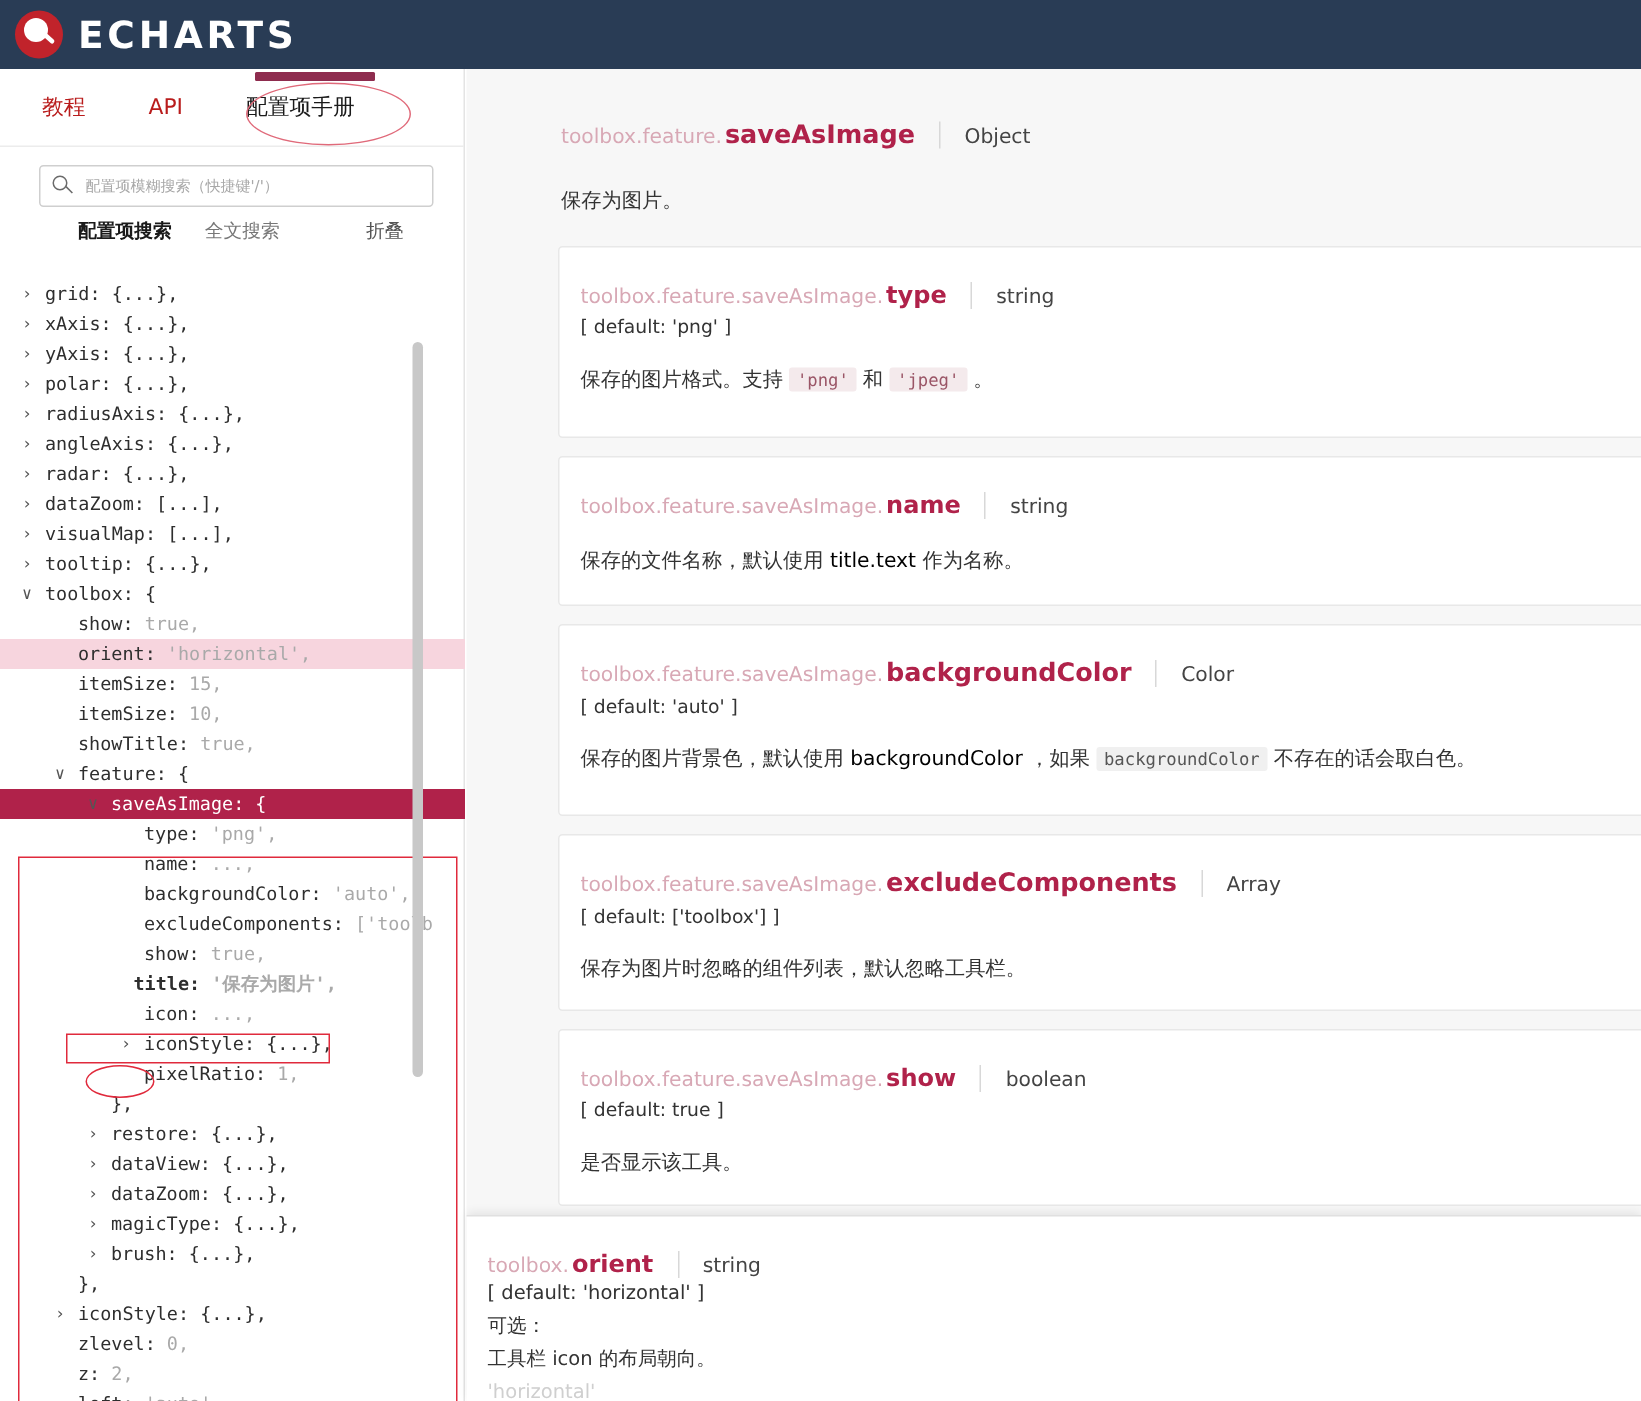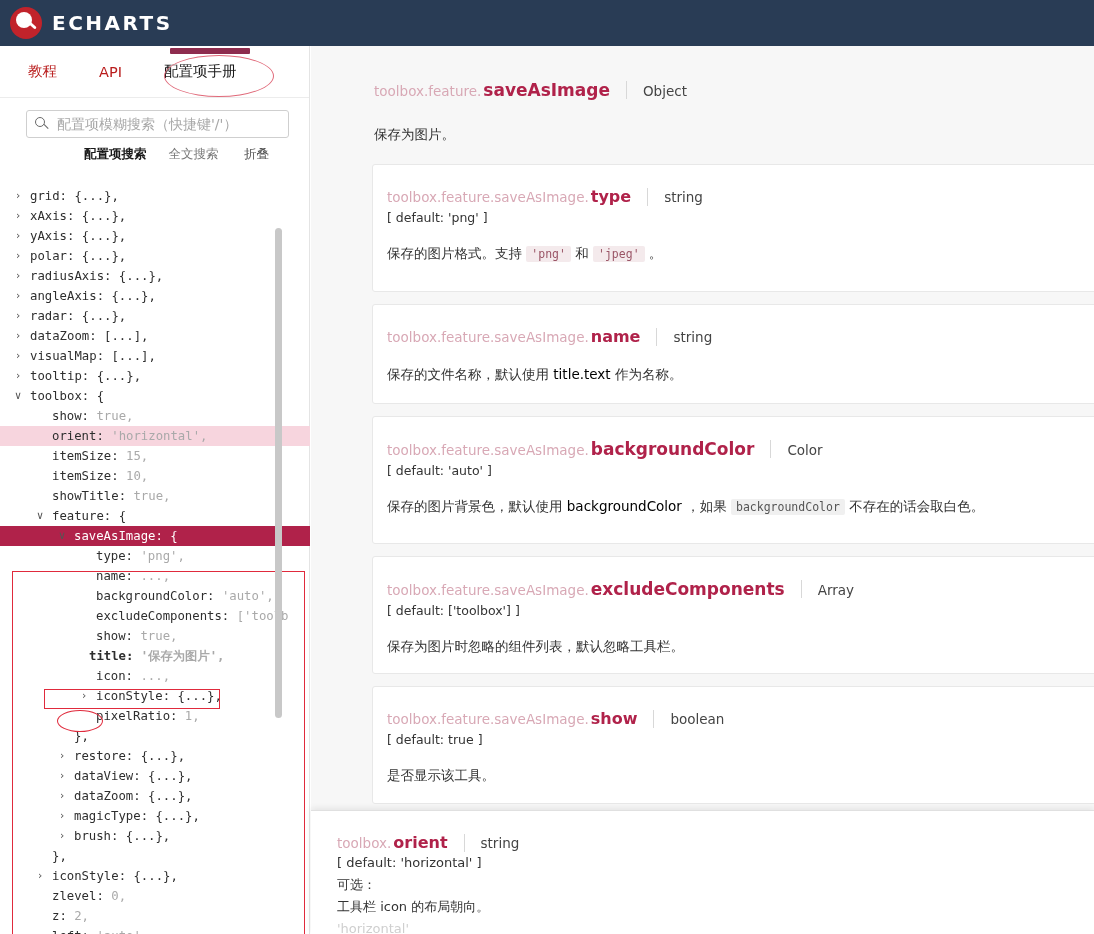--- a/index.html
+++ b/index.html
@@ -25,21 +25,21 @@
   }
   .logo-mark .glass {
     position: absolute; left: 6px; top: 5px; width: 16px; height: 16px;
     border-radius: 50%; background: #ffffff;
   }
   .logo-mark .handle {
     position: absolute; left: 18px; top: 17px; width: 9px; height: 3px;
     background: #ffffff; transform: rotate(42deg); border-radius: 2px;
   }
   .logo-text {
-    color: #ffffff; font-size: 20px; letter-spacing: 2.5px;
+    color: #ffffff; font-size: 25px; letter-spacing: 2.5px;
     font-weight: 700; margin-left: 10px;
     font-family: "DejaVu Sans", sans-serif;
   }
 
   
   .leftpanel {
     position: absolute; left: 0; top: 46px; width: 310px; height: 888px;
     background: #ffffff; border-right: 1px solid #e4e4e4;
   }
   .tabs {
@@ -73,31 +73,31 @@
   }
   .searchbox .sicon .c {
     position: absolute; left: 0; top: 0; width: 10px; height: 10px;
     border: 1.4px solid #6a6a6a; border-radius: 50%;
   }
   .searchbox .sicon .h {
     position: absolute; left: 8px; top: 9px; width: 6px; height: 1.4px;
     background: #6a6a6a; transform: rotate(45deg);
   }
   .searchbox input {
-    border: 0; outline: 0; flex: 1; font-size: 14px; color: #333;
+    border: 0; outline: 0; flex: 1; font-size: 10px; color: #333;
     font-family: "DejaVu Sans", sans-serif; background: transparent;
   }
   .searchbox input::placeholder { color: #a8a8a8; }
 
   .subtabs {
     display: flex; align-items: center; padding: 8px 20px 0 26px;
     font-size: 12.5px; font-family: "DejaVu Sans", sans-serif;
   }
   .subtab { color: #555; cursor: pointer; }
-  .subtab.active { color: #1a1a1a; font-weight: 700; margin-left: 32px; }
+  .subtab.active { color: #1a1a1a; font-weight: 700; }
   .subtab.s2 { margin-left: 22px; color: #777; }
   .subtab.s3 { margin-left: auto; color: #555; }
 
   
   .treewrap {
     position: absolute; left: 0; top: 140px; width: 310px; height: 748px;
     overflow: hidden;
   }
   .tree {
     position: absolute; left: 0; top: 0; width: 310px;
@@ -182,21 +182,21 @@
     font-size: 11.5px;
   }
   .code.gray { background: #f0f0f0; color: #555; }
   .lnk { color: #000000; }
 
   
   .tooltip {
     position: absolute; left: 311px; top: 810px; width: 783px; height: 124px;
     background: #ffffff; border-top: 1px solid #e0e0e0;
     box-shadow: 0 -2px 6px rgba(0,0,0,0.08);
-    padding: 22px 0 0 26px; overflow: hidden;
+    padding: 22px 0 0 14px; overflow: hidden;
   }
   .tt-line {
     color: #333; font-size: 13px; line-height: 22px;
     font-family: "DejaVu Sans", sans-serif;
   }
   .tt-fade { color: #cfcfcf; }
 </style>
 </head>
 <body>
 

